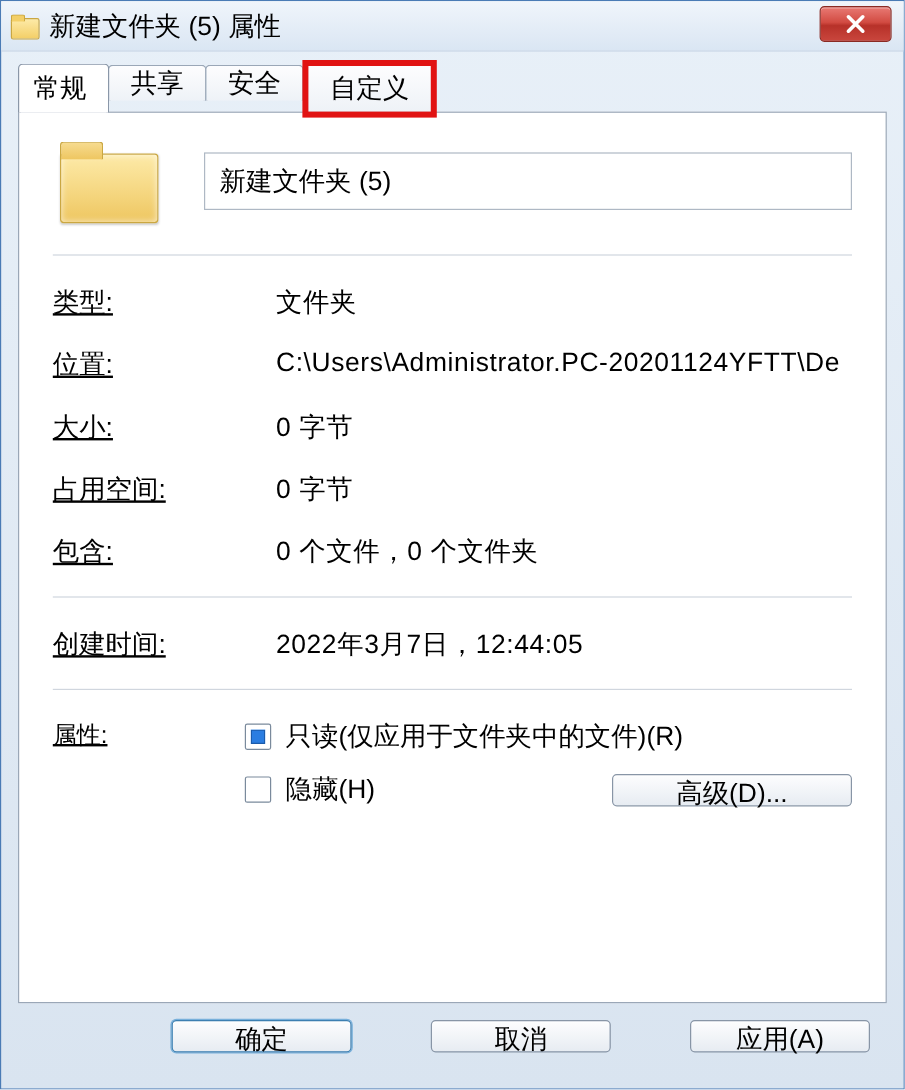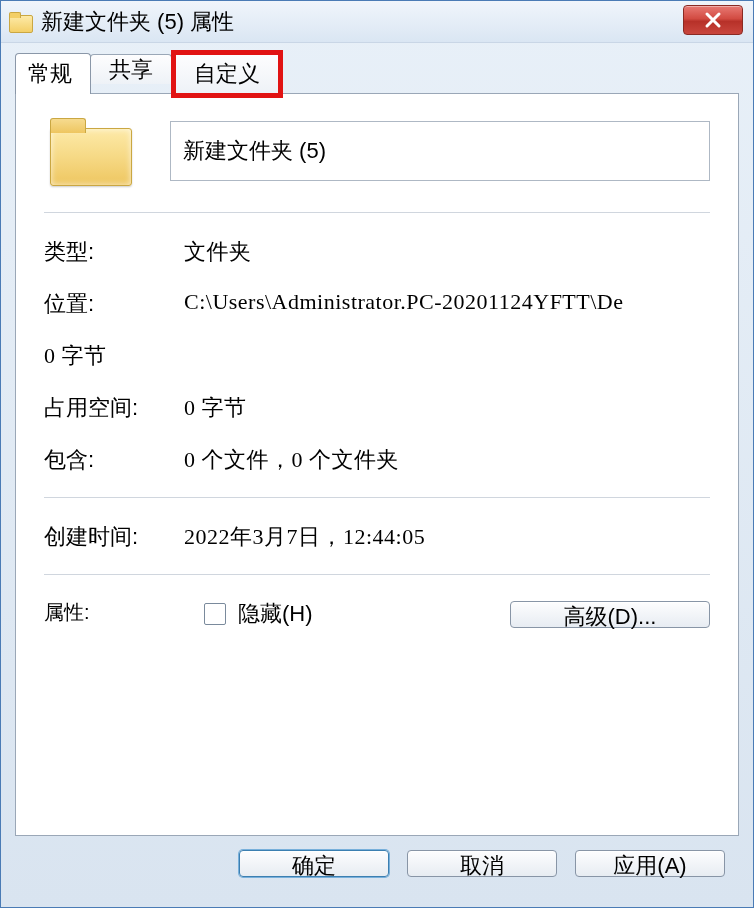--- a/index.html
+++ b/index.html
@@ -120,31 +120,31 @@
     border:1px solid #caa742; border-radius:3px;
     box-shadow: inset 0 0 6px rgba(255,255,255,.7), 0 1px 2px rgba(0,0,0,.2);
   }
   .folder-ico-lg::after{
     content:""; position:absolute; left:0; top:0; width:34px; height:14px;
     background: linear-gradient(to bottom,#f6db8f,#eec660);
     border:1px solid #caa742; border-bottom:none; border-radius:3px 3px 0 0;
   }
   .name-input {
     flex:1;
-    height: 60px;
+    height: 48px;
     border:1px solid #aeb8c4;
     padding: 0 12px;
     font-size: 22px;
     background:#fff;
     font-family: inherit;
   }
 
   .info-row { display:flex; margin-bottom: 22px; font-size:22px; }
-  .info-label { width: 140px; }
-  .info-value { flex:1; font-family: Liberation Serif, serif; letter-spacing:.5px; white-space:nowrap; overflow:hidden; }
+  .info-label { width: 140px; text-decoration: underline; }
+  .info-value { flex:1; font-family: Liberation Sans, sans-serif; letter-spacing:.5px; white-space:nowrap; overflow:hidden;margin-left:46px; }
 
   .divider { border:none; border-top:1px solid #d0d6de; margin: 10px 0 24px 0; }
 
   .attr-row { display:flex;gap:20px; }
   .attr-body { flex:1; }
   .check-line { display:flex; align-items:center; margin-bottom:14px; font-size:22px; }
   .checkbox {
     width:22px; height:22px; border:1px solid #7a8a9c; margin-right:12px;
     display:inline-flex; align-items:center; justify-content:center;
     background:#fff; border-radius:2px;
@@ -165,21 +165,21 @@
   }
   .win-btn.default {
     border:1px solid #3c7fb1;
     box-shadow: 0 0 0 1px #78b0db, inset 0 1px 0 rgba(255,255,255,.8);
   }
 
   .button-bar {
     display:flex; justify-content:flex-end; gap:18px;
     padding: 14px 14px 16px 0;
   }
-  .button-bar .win-btn { min-width: 150px; }
+  .button-bar .win-btn { min-width: 150px; margin-left: 48px; }
 </style>
 </head>
 <body>
 
 <div class="window">
 
   <div class="titlebar">
     <span class="folder-ico-sm"></span>
     <span class="title-text">新建文件夹 (5) 属性</span>
     <div class="close-btn">
@@ -187,20 +187,21 @@
         <path class="close-x" d="M3 3 L15 15 M15 3 L3 15"></path>
       </svg>
     </div>
   </div>
 
   <div class="body-area">
 
     <div class="tabstrip">
       <div class="tab active">常规</div>
       <div class="tab">共享</div>
+      <div class="tab">安全</div>
       <div class="tab highlight-red">自定义</div>
     </div>
 
     <div class="panel">
 
       <div class="folder-row">
         <span class="folder-ico-lg"></span>
         <input class="name-input" type="text" value="新建文件夹 (5)" style="">
       </div>
 
@@ -208,20 +209,21 @@
 
       <div class="info-row">
         <span class="info-label">类型:</span>
         <span class="info-value">文件夹</span>
       </div>
       <div class="info-row">
         <span class="info-label">位置:</span>
         <span class="info-value">C:\Users\Administrator.PC-20201124YFTT\De</span>
       </div>
       <div class="info-row">
+        <span class="info-label">大小:</span>
         <span class="info-value">0 字节</span>
       </div>
       <div class="info-row">
         <span class="info-label">占用空间:</span>
         <span class="info-value">0 字节</span>
       </div>
       <div class="info-row">
         <span class="info-label">包含:</span>
         <span class="info-value">0 个文件，0 个文件夹</span>
       </div>
@@ -231,20 +233,26 @@
       <div class="info-row">
         <span class="info-label">创建时间:</span>
         <span class="info-value">2022年3月7日，12:44:05</span>
       </div>
 
       <hr class="divider">
 
       <div class="attr-row">
         <span class="info-label">属性:</span>
         <div class="attr-body">
+          <div class="check-line">
+            <span class="checkbox mixed">
+                <span class="inner"></span>
+              </span>
+            <span>只读(仅应用于文件夹中的文件)(R)</span>
+          </div>
           <div class="check-line" style="justify-content:space-between;">
             <span style="display:flex;align-items:center;">
               <span class="checkbox"></span>
               <span>隐藏(H)</span>
             </span>
             <button class="win-btn">高级(D)...</button>
           </div>
         </div>
       </div>
 

